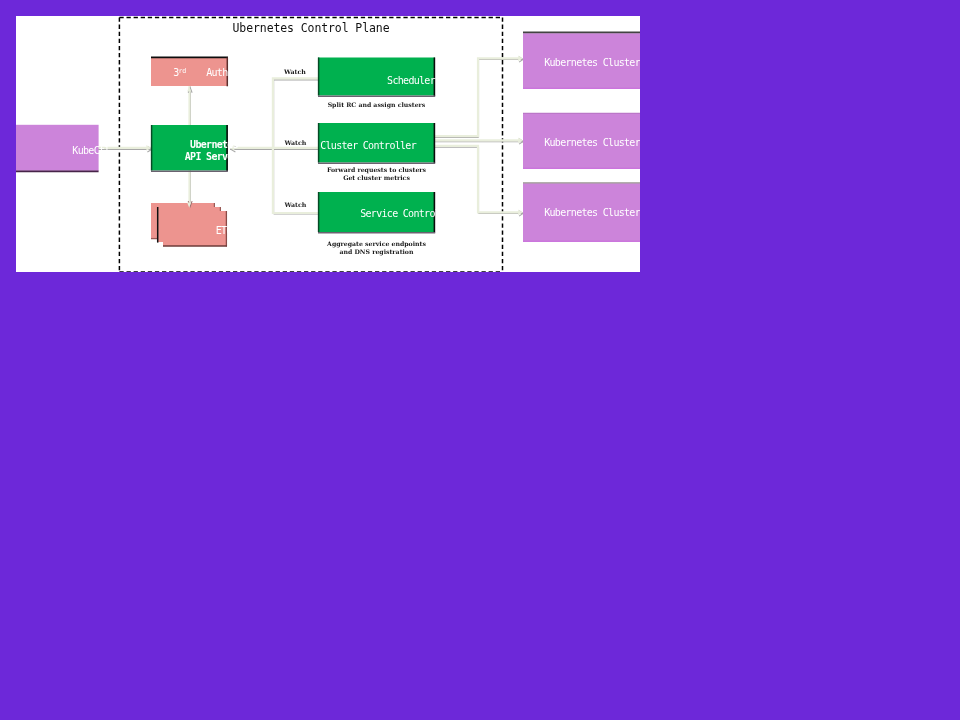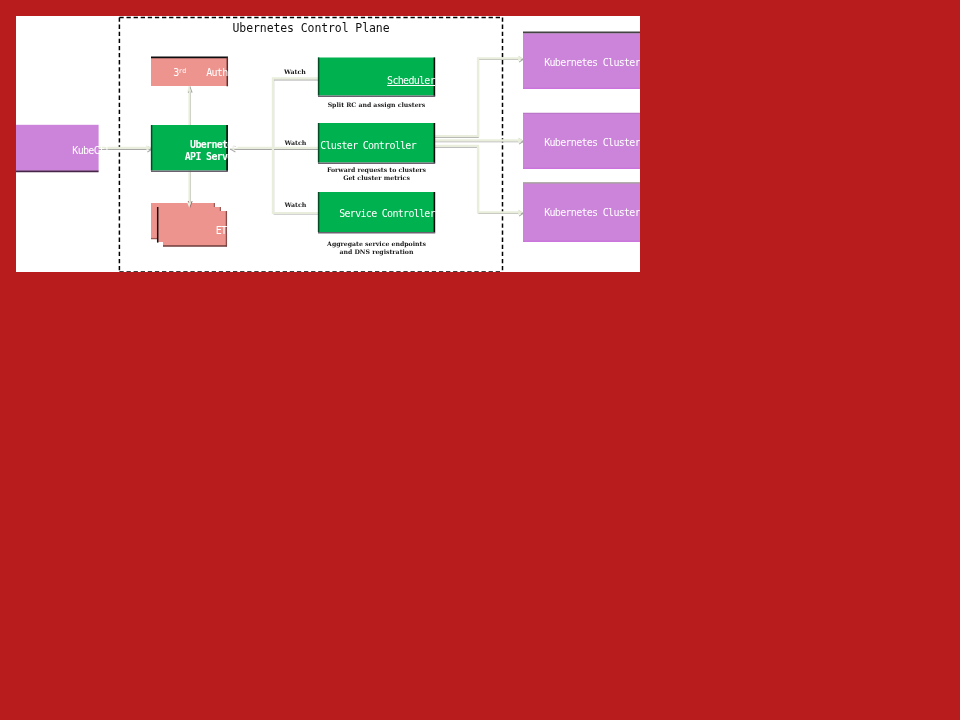--- a/index.html
+++ b/index.html
@@ -1,19 +1,19 @@
 <!DOCTYPE html>
 <html><head>
 <meta charset="utf-8">
 <title>Ubernetes Control Plane</title>
 <style>
   html,body{margin:0;padding:0;background:#000000;}
   *{-webkit-font-smoothing:antialiased;}
   body{width:960px;height:720px;overflow:hidden;}
-  #stage{position:relative;width:960px;height:720px;background:#b91c1c;}
+  #stage{position:relative;width:960px;height:720px;background:#6d28d9;}
   #canvas{position:absolute;left:16px;top:16px;width:624px;height:256px;background:#ffffff;overflow:hidden;}
   #layer{position:absolute;left:0;top:0;}
 
   .nlabel{position:absolute;text-align:right;color:#ffffff;white-space:pre-line;
           font-family:"DejaVu Sans Mono",monospace;font-size:10px;line-height:12px;letter-spacing:-0.7px;}
   .sup{font-size:6.6px;vertical-align:2.5px;letter-spacing:-0.3px;margin-right:15px;}
   .caption{position:absolute;text-align:center;color:#1a1a1a;white-space:pre-line;
            font-family:"DejaVu Serif",serif;font-size:6.2px;line-height:8.1px;font-weight:bold;}
   .elabel{position:absolute;color:#1a1a1a;white-space:pre;
           font-family:"DejaVu Serif",serif;font-size:6.3px;line-height:8px;font-weight:bold;}
@@ -152,28 +152,28 @@
 
     <div class="nlabel" style="left:0px;top:128.6px;width:82.6px;margin-left:11px;">KubeCtl</div>
 
     <div class="nlabel" style="left:135px;top:49px;width:76.5px;"><span>3</span><sup class="sup">rd</sup><span> Auth</span></div>
 
     <div class="nlabel" style="left:135px;top:122.5px;width:87px;font-weight:bold;">Ubernetes
 API Server</div>
 
     <div class="nlabel" style="left:157px;top:208.8px;width:64px;">ETCD</div>
 
-    <div class="nlabel" style="left:302px;top:59px;width:117px;text-decoration:underline;">Scheduler</div>
+    <div class="nlabel" style="left:302px;top:59px;width:117px;">Scheduler</div>
     <div class="caption" style="left:302px;top:84.5px;width:117px;">Split RC and assign clusters</div>
 
     <div class="nlabel" style="left:302px;top:124px;width:98px;">Cluster Controller</div>
     <div class="caption" style="left:302px;top:149.5px;width:117px;">Forward requests to clusters
 Get cluster metrics</div>
 
-    <div class="nlabel" style="left:302px;top:192px;width:117px;">Service Controller</div>
+    <div class="nlabel" style="left:302px;top:192px;width:117px;padding-left:21px;">Service Controller</div>
     <div class="caption" style="left:302px;top:223.5px;width:117px;">Aggregate service endpoints
 and DNS registration</div>
 
     <div class="nlabel" style="left:507px;top:40.5px;width:117px;">Kubernetes Cluster</div>
     <div class="nlabel" style="left:507px;top:121px;width:117px;">Kubernetes Cluster</div>
     <div class="nlabel" style="left:507px;top:191px;width:117px;">Kubernetes Cluster</div>
 
     <div class="elabel" style="left:268px;top:52px;">Watch</div>
     <div class="elabel" style="left:268.5px;top:123px;">Watch</div>
     <div class="elabel" style="left:268.5px;top:185px;">Watch</div>

